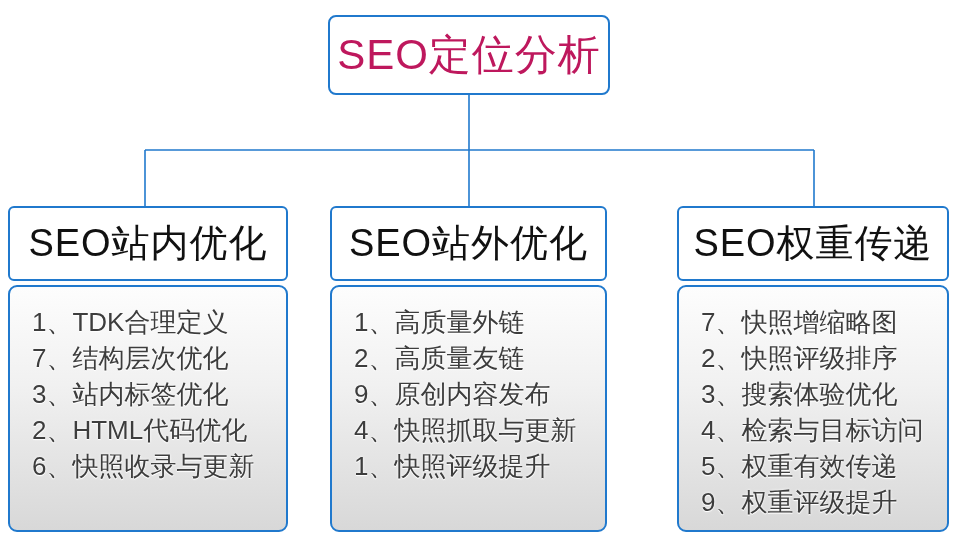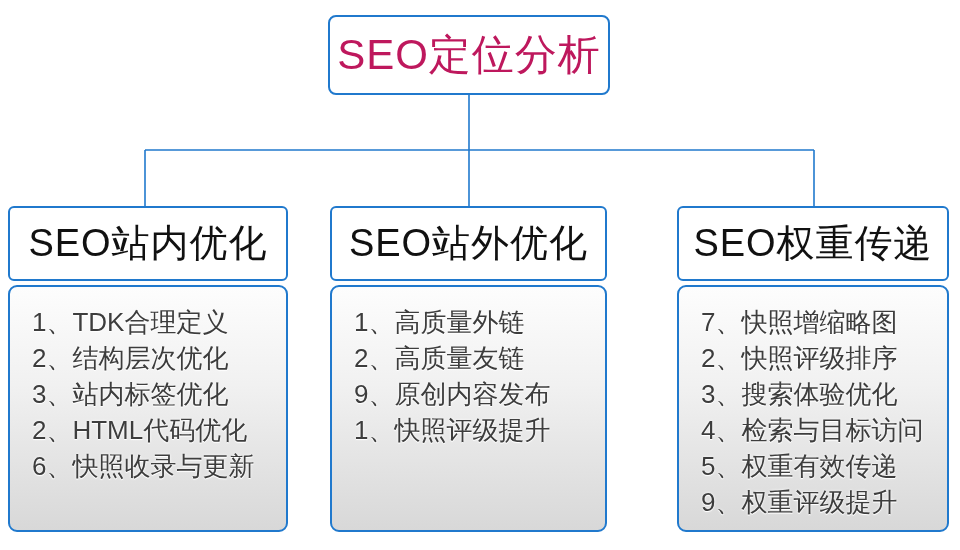--- a/index.html
+++ b/index.html
@@ -99,33 +99,34 @@
 
   <div class="node-box root-box">
     <span class="root-title">SEO定位分析</span>
   </div>
 
   <div class="branch-header col-1">
     <span class="branch-title">SEO站内优化</span>
   </div>
   <div class="branch-list col-1">
     <div class="list-item">1、TDK合理定义</div>
-    <div class="list-item">2、结构层次优化</div>
+    <div class="list-item">7、结构层次优化</div>
     <div class="list-item">3、站内标签优化</div>
     <div class="list-item">2、HTML代码优化</div>
     <div class="list-item">6、快照收录与更新</div>
   </div>
 
   <div class="branch-header col-2">
     <span class="branch-title">SEO站外优化</span>
   </div>
   <div class="branch-list col-2">
     <div class="list-item">1、高质量外链</div>
     <div class="list-item">2、高质量友链</div>
     <div class="list-item">9、原创内容发布</div>
+    <div class="list-item">4、快照抓取与更新</div>
     <div class="list-item">1、快照评级提升</div>
   </div>
 
   <div class="branch-header col-3">
     <span class="branch-title">SEO权重传递</span>
   </div>
   <div class="branch-list col-3">
     <div class="list-item">7、快照增缩略图</div>
     <div class="list-item">2、快照评级排序</div>
     <div class="list-item">3、搜索体验优化</div>

